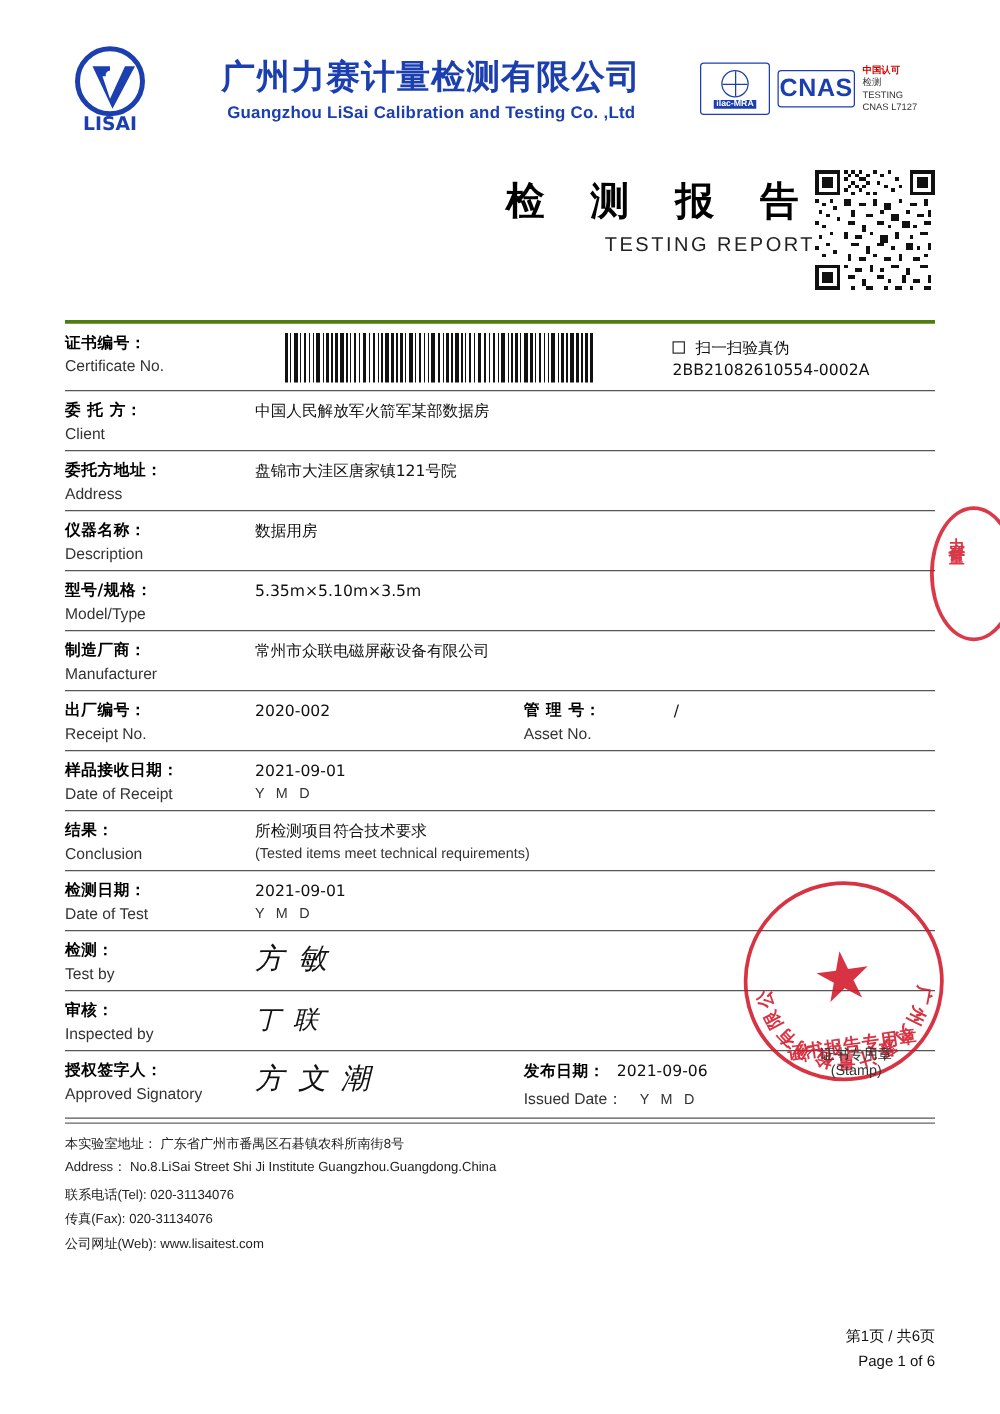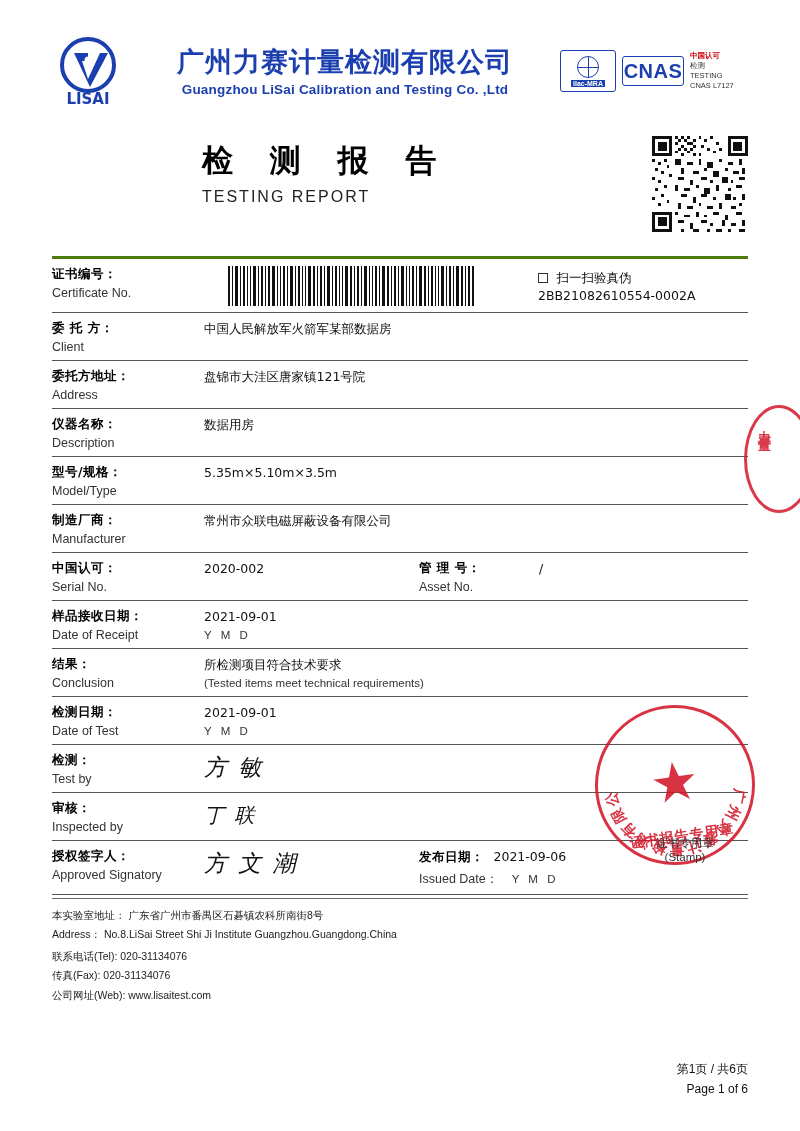--- a/index.html
+++ b/index.html
@@ -40,21 +40,21 @@
   .cnas {
     width:62px;height:30px;border:1.3px solid #1c3fb0;border-radius:3px;
     display:flex;align-items:center;justify-content:center;color:#1c3fb0;
     font-size:20px;font-weight:bold;letter-spacing:0.5px;
   }
   .cnas-text { font-size:7.5px; line-height:1.35; color:#333; width:58px; }
 
   
   .titleblock { margin-top: 26px; display:flex; align-items:flex-start; }
   .titleblock .spacer { width: 150px; flex:0 0 150px;}
-  .titleblock .mid { flex:1 1 auto; text-align:left; }
+  .titleblock .mid { flex:1 1 auto; text-align:right; }
   .rep-cn {
     font-family:"DejaVu Sans", sans-serif;
     font-size: 31px; font-weight:bold; letter-spacing: 13px; color:#000;
   }
   .rep-en { font-size:16px; letter-spacing:2px; margin-top:6px; color:#222;}
   .qr { flex:0 0 96px; width:96px; height:96px; margin-top:-4px;}
   .qr svg{display:block;}
 
   
   .tbl { margin-top: 24px; width: 696px; border-collapse:collapse; table-layout:fixed;}
@@ -427,22 +427,22 @@
         <div class="lbl-cn">制造厂商：</div>
         <div class="lbl-en">Manufacturer</div>
       </td>
       <td class="val-cell">
         <div class="val-main">常州市众联电磁屏蔽设备有限公司</div>
       </td>
     </tr>
 
     <tr>
       <td class="lbl-cell">
-        <div class="lbl-cn">中国认可：</div>
-        <div class="lbl-en">Serial No.</div>
+        <div class="lbl-cn">出厂编号：</div>
+        <div class="lbl-en">Receipt No.</div>
       </td>
       <td class="val-cell">
         <div class="inline-row">
           <div class="a">
             <div class="val-main">2020-002</div>
           </div>
           <div class="b">
             <div class="lbl-cn nowrap">管 理 号：</div>
             <div class="lbl-en nowrap">Asset No.</div>
           </div>

